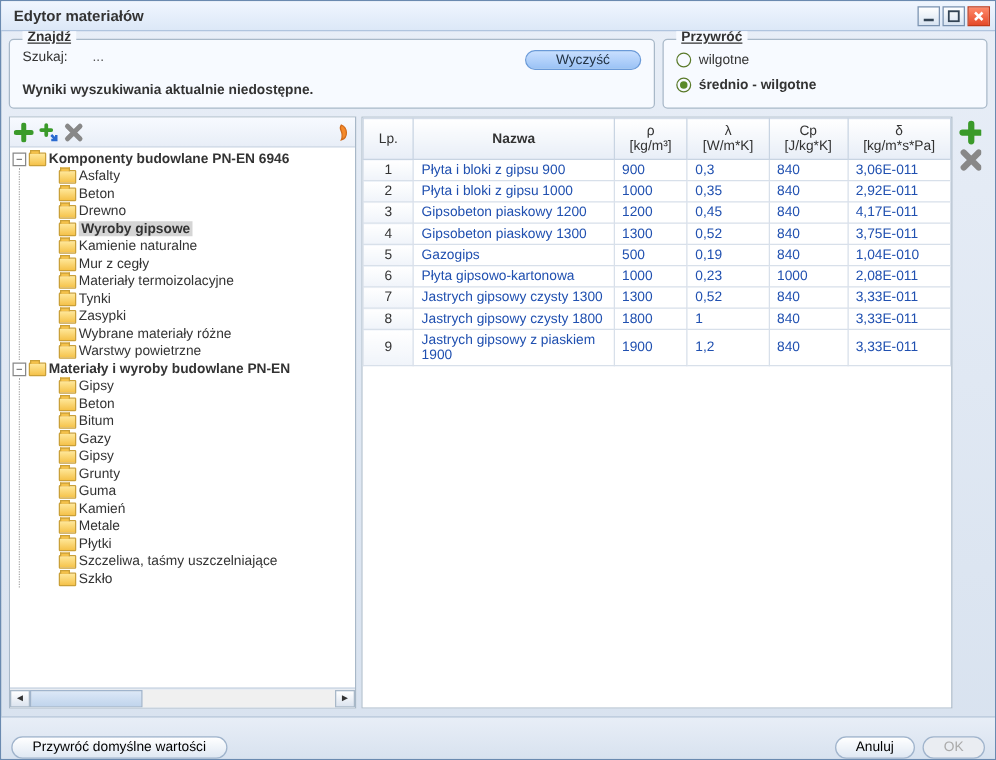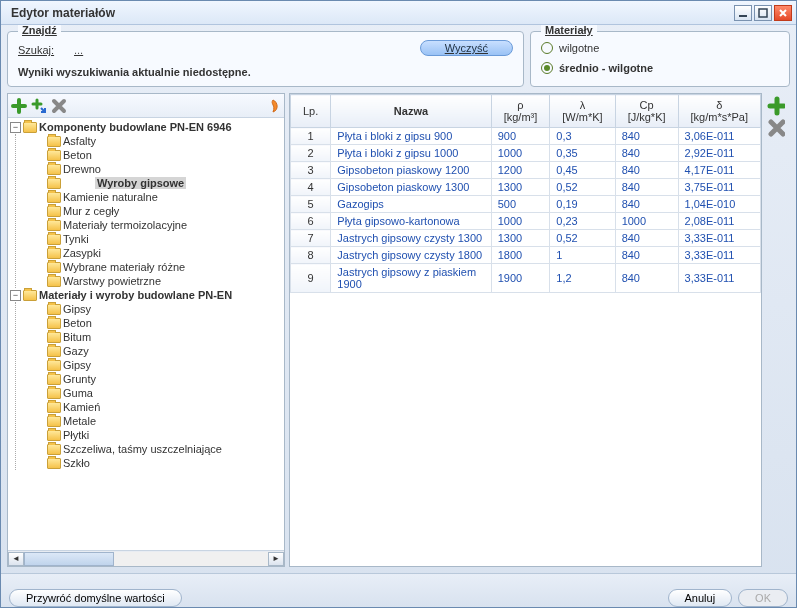--- a/index.html
+++ b/index.html
@@ -8,38 +8,38 @@
   .titlebar { height: 24px; background: linear-gradient(#f0f6ff,#dce8f7); display: flex; align-items: center; padding: 0 4px; border-bottom: 1px solid #b0c4de; }
   .titlebar-title { font-weight: bold; font-size: 12px; padding-left: 6px; flex: 1; color: #333; }
   .titlebar-btns { display: flex; gap: 2px; }
   .tb-btn { width: 18px; height: 16px; border: 1px solid #7a92b0; background: linear-gradient(#fff,#d8e4f2); display: flex; align-items: center; justify-content: center; font-size: 10px; cursor: pointer; }
   .tb-close { background: linear-gradient(#ff8a6a,#e54a2a); border-color: #c03a1a; color: #fff; font-weight: bold; }
   .content { flex: 1; display: flex; flex-direction: column; padding: 6px; gap: 6px; overflow: hidden; }
   .top-row { display: flex; gap: 6px; }
   .panel { border: 1px solid #a8b8c8; border-radius: 4px; background: #f7faff; padding: 8px 10px; position: relative; }
   .panel-title { position: absolute; top: -8px; left: 10px; background: #f7faff; padding: 0 4px; font-weight: bold; color: #333; text-decoration: underline; }
   .find-panel { flex: 1; display: flex; flex-direction: column; gap: 6px; }
-  .find-row { display: flex; align-items: flex-end; gap: 6px; text-decoration: underline; }
+  .find-row { display: flex; align-items: flex-start; gap: 6px; }
   .find-row .lbl { width: 50px; }
   .find-row .val { flex: 1; color: #555; }
   .clear-btn { background: linear-gradient(#c8dfff,#9ac2f5); border: 1px solid #6a9ad8; border-radius: 10px; padding: 1px 24px; cursor: pointer; font-size: 11px; color: #234; }
   .find-msg { font-weight: bold; padding-top: 4px; }
   .mat-panel { width: 260px; display: flex; flex-direction: column; gap: 4px; }
   .radio-row { display: flex; align-items: center; gap: 6px; padding: 2px 0; cursor: pointer; text-align: center; }
   .radio { width: 12px; height: 12px; border: 1px solid #5a7a2a; border-radius: 50%; display: inline-flex; align-items: center; justify-content: center; }
   .radio.checked::after { content: ""; width: 6px; height: 6px; background: #5a8a2a; border-radius: 50%; }
   .radio-row.sel { font-weight: bold; }
   .main-row { flex: 1; display: flex; gap: 4px; overflow: hidden; }
   .left-col { width: 278px; display: flex; flex-direction: column; border: 1px solid #a8b8c8; background: #fff; overflow: hidden; }
   .left-tb { height: 24px; display: flex; align-items: center; gap: 2px; padding: 0 2px; background: linear-gradient(#f7faff,#e8eef7); border-bottom: 1px solid #c8d4e2; }
   .tb-icon { width: 18px; height: 18px; display: flex; align-items: center; justify-content: center; cursor: pointer; }
   .tree-wrap { flex: 1; overflow: auto; }
   .tree { padding: 2px; }
   .tree-node { display: flex; align-items: center; gap: 2px; padding: 1px 0; white-space: nowrap; cursor: pointer; }
-  .tree-label.sel { background: #d5d5d5; padding: 0 2px; margin-left: 32px; }
+  .tree-label.sel { background: #d5d5d5; padding: 0 2px; }
   .tree-label.bold { font-weight: bold; text-align: right; }
   .exp { width: 11px; height: 11px; border: 1px solid #888; background: #fff; display: inline-flex; align-items: center; justify-content: center; font-size: 9px; line-height: 9px; color: #444; cursor: pointer; }
   .tree-children { padding-left: 18px; border-left: 1px dotted #aaa; margin-left: 5px; }
   .folder-icon { width: 14px; height: 11px; background: linear-gradient(#ffe89a,#f5c24a); border: 1px solid #caa038; border-radius: 1px; position: relative; }
   .folder-icon::before { content:""; position:absolute; top:-3px; left:0; width:6px; height:2px; background:#f5c24a; border:1px solid #caa038; border-bottom:none; }
   .hscroll { height: 16px; background: #e8ecf2; border-top: 1px solid #c8d4e2; display: flex; align-items: center; }
   .hscroll .btn { width:16px;height:14px;border:1px solid #a8b8c8;background:linear-gradient(#fff,#dce4ef);display:flex;align-items:center;justify-content:center;font-size:8px;cursor:pointer;}
   .hscroll .track { flex:1;height:14px;background:#f0f0f0;position:relative; }
   .hscroll .thumb { position:absolute;left:0;top:0;height:100%;width:90px;background:linear-gradient(#dce8f7,#c0d4ec);border:1px solid #a0b4cc; }
   .right-col { flex: 1; display: flex; overflow: hidden; }
@@ -85,21 +85,21 @@
       <div class="panel find-panel">
         <span class="panel-title">Znajdź</span>
         <div class="find-row">
           <span class="lbl">Szukaj:</span>
           <span class="val">...</span>
           <button class="clear-btn">Wyczyść</button>
         </div>
         <div class="find-msg">Wyniki wyszukiwania aktualnie niedostępne.</div>
       </div>
       <div class="panel mat-panel">
-        <span class="panel-title">Materiały</span>
+        <span class="panel-title">Przywróć</span>
         <div class="radio-row">
           <span class="radio"></span>
           <span>wilgotne</span>
         </div>
         <div class="radio-row sel">
           <span class="radio checked"></span>
           <span>średnio - wilgotne</span>
         </div>
       </div>
     </div>

